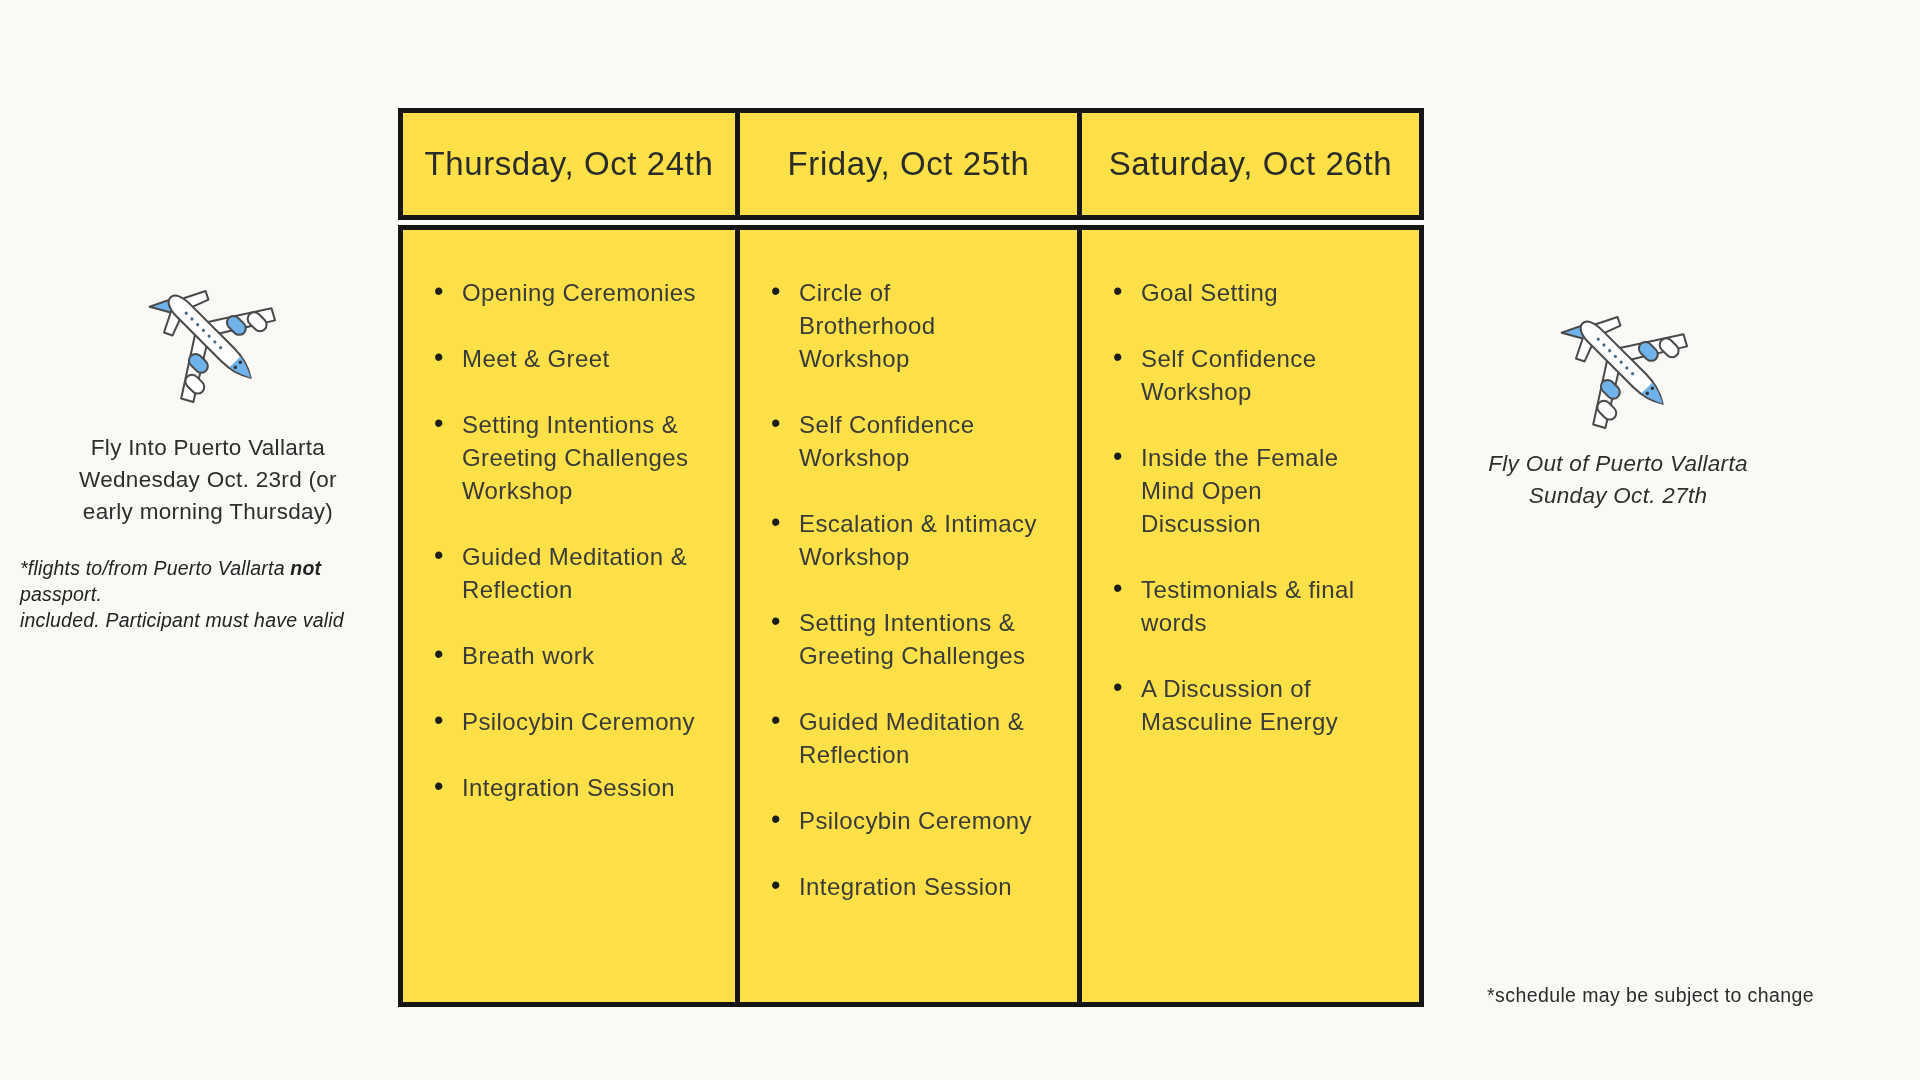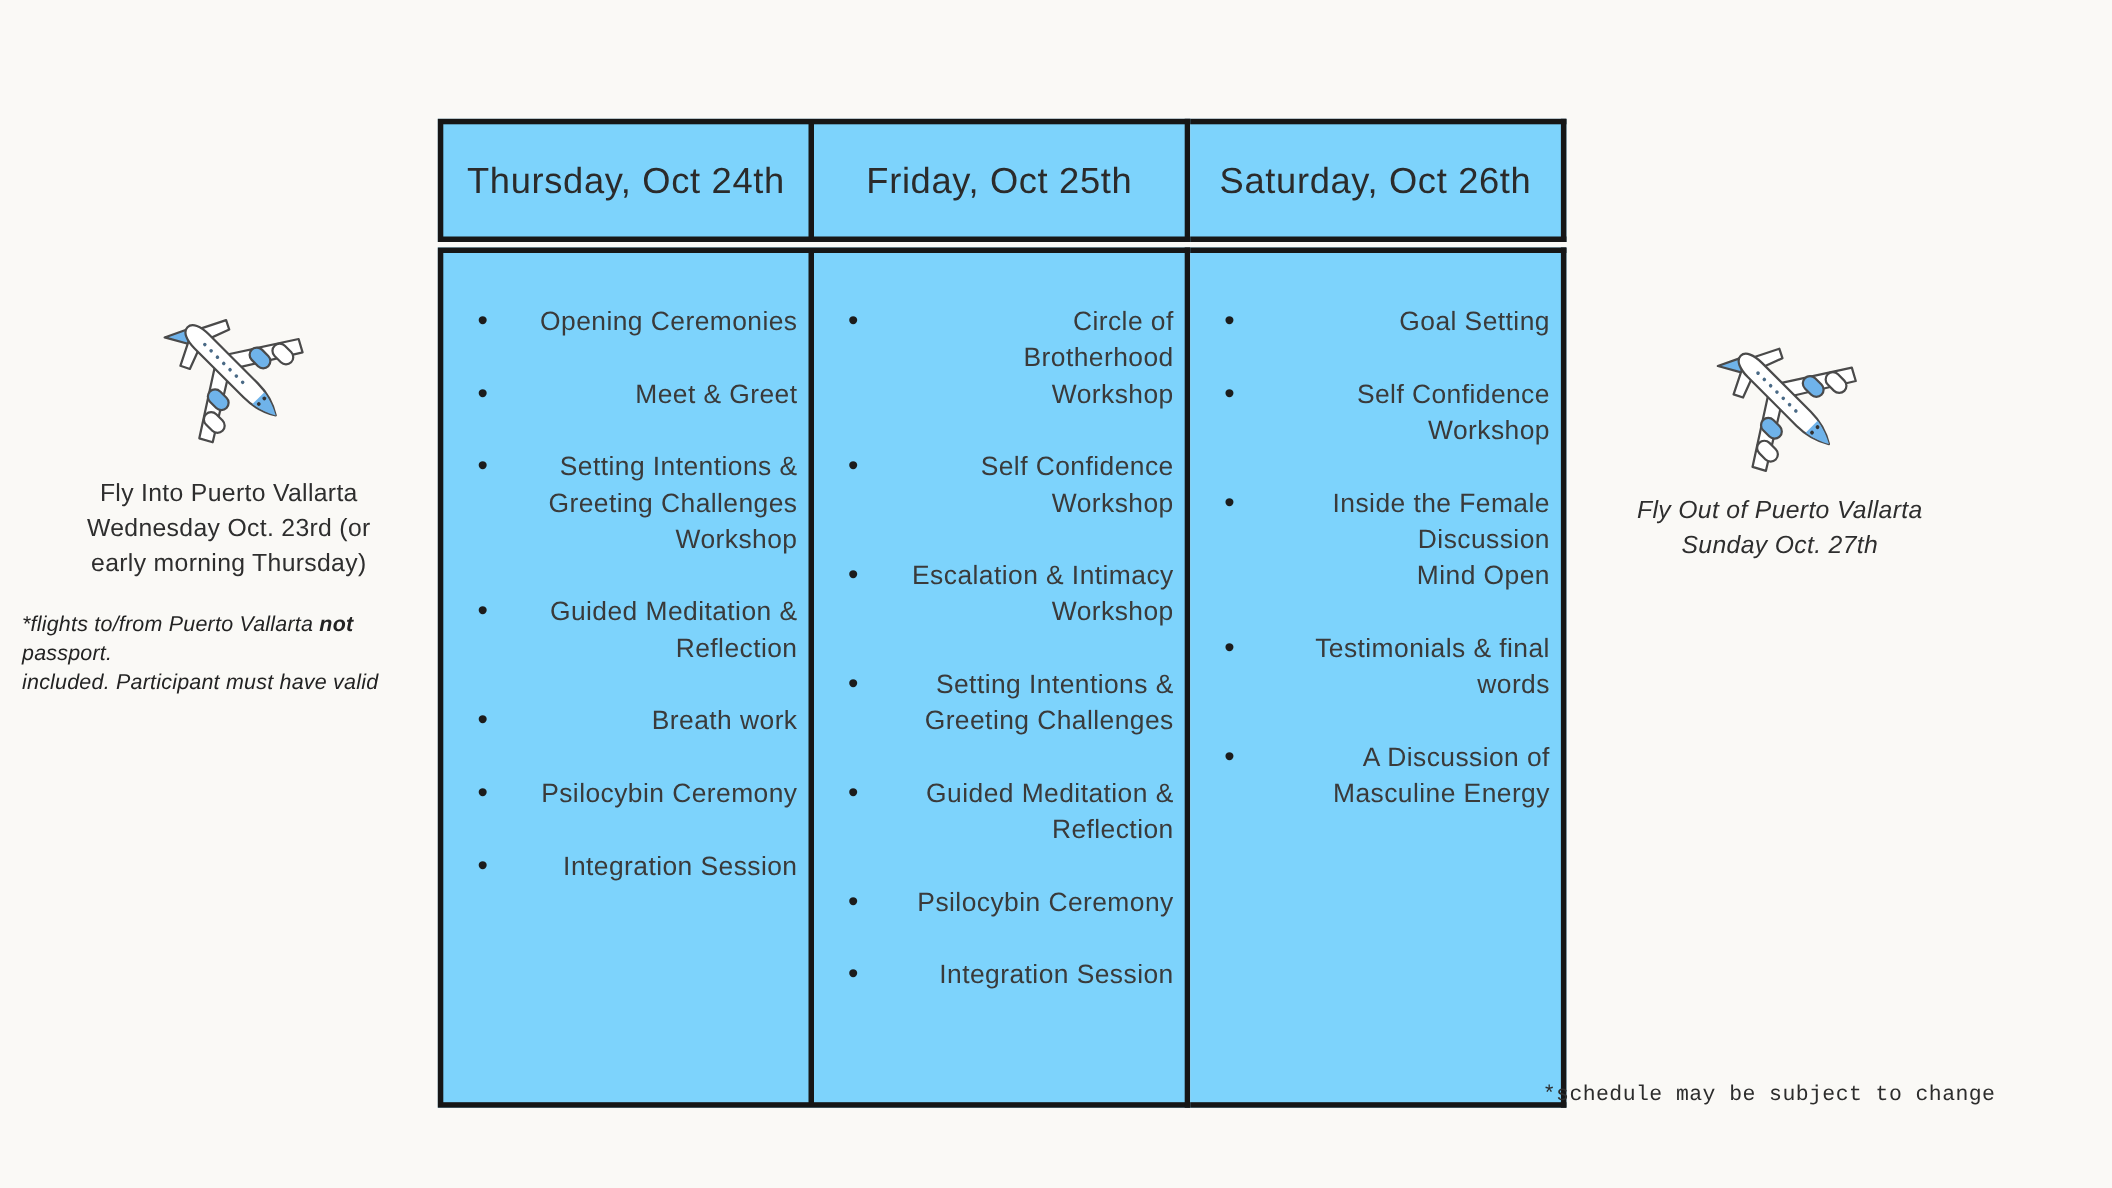--- a/index.html
+++ b/index.html
@@ -23,23 +23,22 @@
     left:398px; top:108px;
     width:1026px; height:899px;
     display:flex; flex-direction:column;
     gap:5px;
   }
   .row { display:grid; grid-template-columns:1fr 1fr 1fr; }
   .header-row { height:112px; flex:0 0 auto; }
   .body-row { flex:1 1 auto; }
   .hcell, .bcell {
     border:5px solid #161616;
-    background:#7dd3fc;
+    background:#fde047;
     box-sizing:border-box;
-    text-align:right;
   }
   .hcell + .hcell, .bcell + .bcell { border-left:none; }
   .hcell {
     display:flex; align-items:center; justify-content:center;
     font-size:33px; letter-spacing:0.6px;
     color:#2B2B2B; font-weight:400;
   }
   .bcell { padding:46px 10px 0 30px; }
   .bcell ul { list-style:none; margin:0; padding:0; }
   .bcell li {
@@ -79,21 +78,20 @@
     font-size:19.5px; line-height:26px;
     color:#232323; letter-spacing:0.2px;
   }
   .flight-note .b { font-weight:bold; }
 
   .footnote {
     position:absolute;
     top:984px; right:106px;
     font-size:19.5px; letter-spacing:0.4px;
     color:#2C2C2C;
-    font-family:Liberation Mono, monospace;
   }
 </style>
 </head>
 <body>
 
 <div class="canvas">
 
   <svg class="plane plane-left" viewBox="0 0 150 132" aria-hidden="true">
     <defs>
       <g id="plane-shape" stroke="#4a4a4a" stroke-width="2" stroke-linejoin="round" stroke-linecap="round">
@@ -212,22 +210,22 @@
         <ul>
           <li>
               <div class="ln">Goal Setting</div>
             </li>
           <li>
             <div class="ln">Self Confidence</div>
             <div class="ln">Workshop</div>
           </li>
           <li>
             <div class="ln">Inside the Female</div>
+            <div class="ln">Mind Open</div>
             <div class="ln">Discussion</div>
-            <div class="ln">Mind Open</div>
           </li>
           <li>
             <div class="ln">Testimonials &amp; final</div>
             <div class="ln">words</div>
           </li>
           <li>
             <div class="ln">A Discussion of</div>
             <div class="ln">Masculine Energy</div>
           </li>
         </ul>

